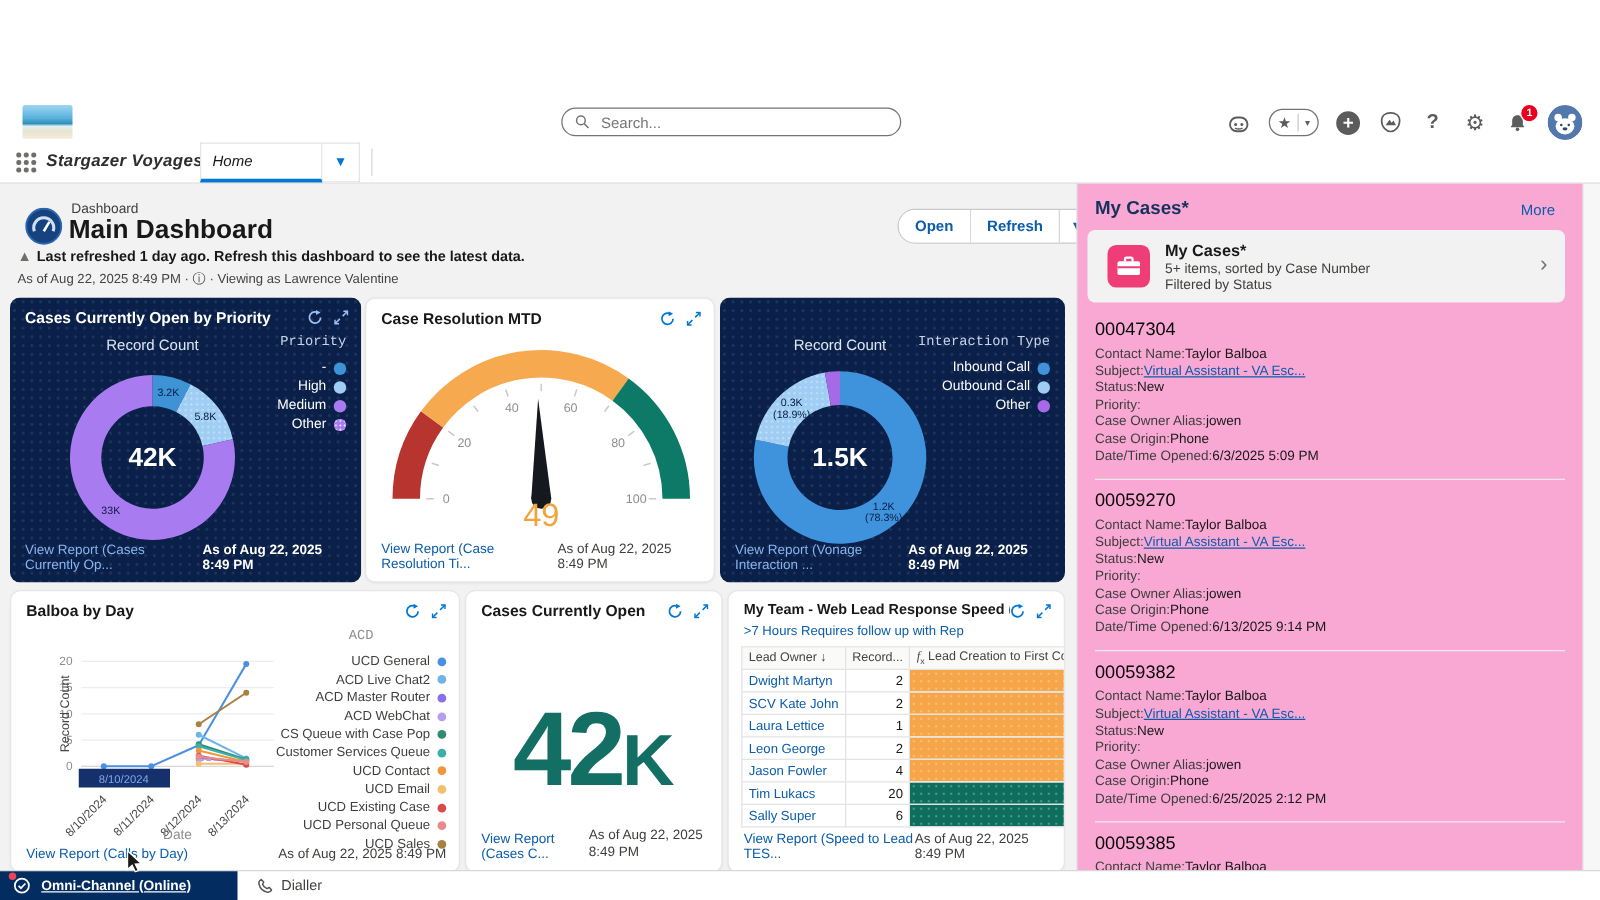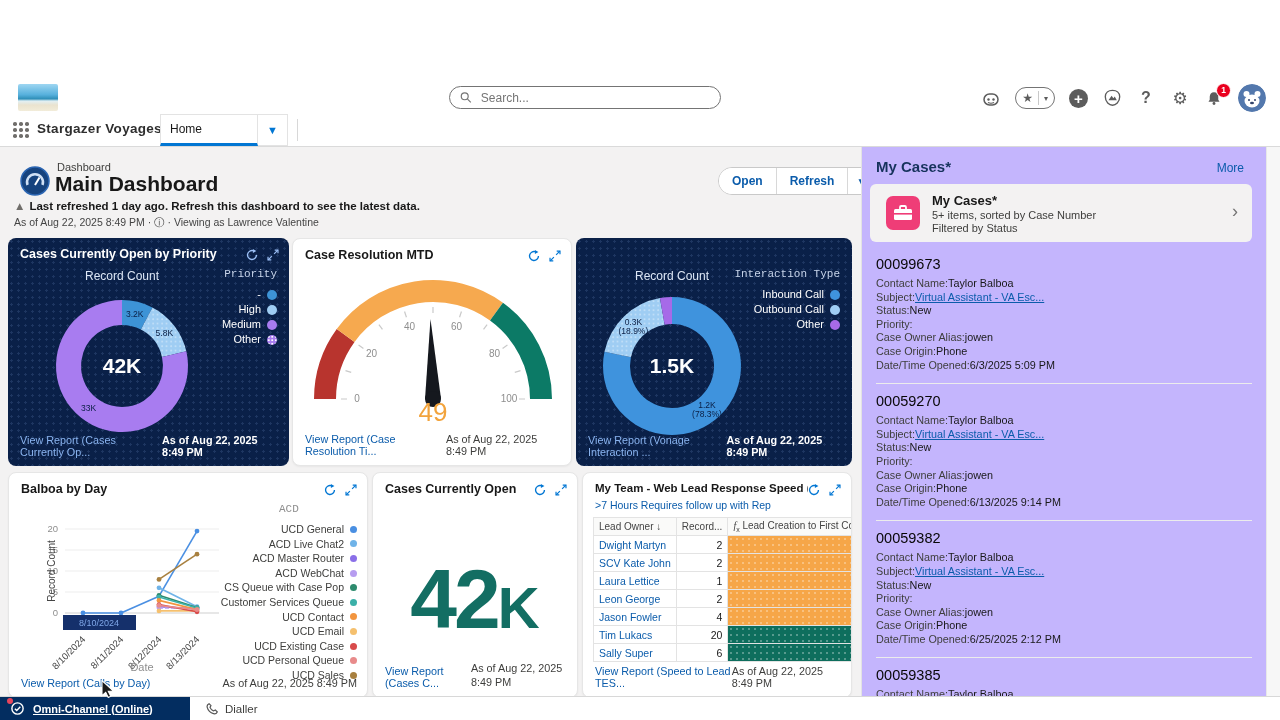--- a/index.html
+++ b/index.html
@@ -18,33 +18,33 @@
   .hicons{position:absolute;right:14px;top:0;height:32px;display:flex;align-items:center;gap:14px;color:#5c5c5c;}
   .hico{position:relative;display:flex;align-items:center;justify-content:center;width:20px;height:20px;font-size:15px;}
   .favpill{display:flex;align-items:center;border:1px solid #747474;border-radius:12px;height:20px;padding:0 6px;gap:5px;font-size:12px;}
   .pluscirc{width:19px;height:19px;border-radius:50%;background:#5c5c5c;color:#fff;display:flex;align-items:center;
     justify-content:center;font-size:15px;font-weight:bold;line-height:1;}
   .badge{position:absolute;top:-5px;right:-7px;background:#ea001e;color:#fff;font-size:8.5px;width:13px;height:13px;
     border-radius:50%;line-height:13px;text-align:center;border:1px solid #fff;font-weight:bold;}
   .avatar{width:28px;height:28px;border-radius:50%;overflow:hidden;}
 
   
-  .nav{position:absolute;left:0;top:114px;width:1280px;height:33px;background:#fff;border-bottom:1px solid #dadada;box-sizing:border-box;}
+  .nav{position:absolute;left:0;top:114px;width:1280px;height:33px;background:#fff;border-bottom:1px solid #dadada;box-sizing:border-box;font-style:italic;}
   .waffle{position:absolute;left:13px;top:8px;width:16px;height:16px;display:grid;grid-template-columns:repeat(3,1fr);gap:2px;}
   .waffle i{width:3.5px;height:3.5px;border-radius:50%;background:#706e6b;}
   .appname{position:absolute;left:37px;top:7px;font-size:13.5px;font-weight:bold;color:#2e2e2e;letter-spacing:.3px;}
   .tab{position:absolute;left:160px;top:0;width:98px;height:32px;border:1px solid #e3e3e3;border-bottom:3px solid #0176d3;
     box-sizing:border-box;font-size:12px;color:#181818;display:flex;align-items:center;padding-left:9px;background:#fff;}
   .tabchev{position:absolute;left:258px;top:0;width:30px;height:32px;border:1px solid #e3e3e3;border-left:none;box-sizing:border-box;
     display:flex;align-items:center;justify-content:center;color:#0176d3;font-size:11px;background:#fff;}
   .navdiv{position:absolute;left:297px;top:5px;width:1px;height:22px;background:#d8d8d8;}
 
   
   .main-bg{position:absolute;left:0;top:147px;width:862px;height:549px;background:#f3f2f2;}
-  .sidebar{position:absolute;left:862px;top:147px;width:404px;height:549px;background:#c4b5fd;box-shadow:-1px 0 0 #e3e3e3;overflow:hidden;}
+  .sidebar{position:absolute;left:862px;top:147px;width:404px;height:549px;background:#f9a8d4;box-shadow:-1px 0 0 #e3e3e3;overflow:hidden;}
   .rstrip{position:absolute;left:1266px;top:147px;width:14px;height:549px;background:#f7f7f7;border-left:1px solid #e8e8e8;box-sizing:border-box;}
 
   .obj-label{position:absolute;left:57px;top:161px;font-size:11px;color:#3e3e3c;}
   .page-title{position:absolute;left:55px;top:172px;font-size:21px;font-weight:bold;color:#181818;}
   .dash-ico{position:absolute;left:20px;top:166px;}
   .warnline{position:absolute;left:14px;top:200px;font-size:11.5px;font-weight:bold;color:#181818;}
   .warnline .tri{color:#706e6b;margin-right:4px;}
   .asofline{position:absolute;left:14px;top:216px;font-size:10.5px;color:#444;}
   .btngroup{position:absolute;left:718px;top:167px;height:26px;border:1px solid #c9c9c9;border-radius:14px;background:#fff;
     display:flex;align-items:stretch;overflow:hidden;justify-content:space-between;}
@@ -603,21 +603,21 @@
           <rect x="1" y="9" width="18" height="1.6" fill="#ef3d77"></rect>
         </svg>
     </span>
     <span class="nm">My Cases*</span>
     <span class="ln" style="top:25px">5+ items, sorted by Case Number</span>
     <span class="ln" style="top:38px">Filtered by Status</span>
     <span class="sb-chev">›</span>
   </div>
   <div class="case-list">
       <div class="case-block">
-        <div class="case-num">00099673</div>
+        <div class="case-num">00047304</div>
         <div class="case-line"><span>Contact Name:</span><span class="v">Taylor Balboa</span></div>
         <div class="case-line"><span>Subject:</span><a>Virtual Assistant - VA Esc...</a></div>
         <div class="case-line"><span>Status:</span><span class="v">New</span></div>
         <div class="case-line"><span>Priority:</span><span class="v"></span></div>
         <div class="case-line"><span>Case Owner Alias:</span><span class="v">jowen</span></div>
         <div class="case-line"><span>Case Origin:</span><span class="v">Phone</span></div>
         <div class="case-line"><span>Date/Time Opened:</span><span class="v">6/3/2025 5:09 PM</span></div>
       </div>
       <div class="case-div"></div>
       <div class="case-block">

